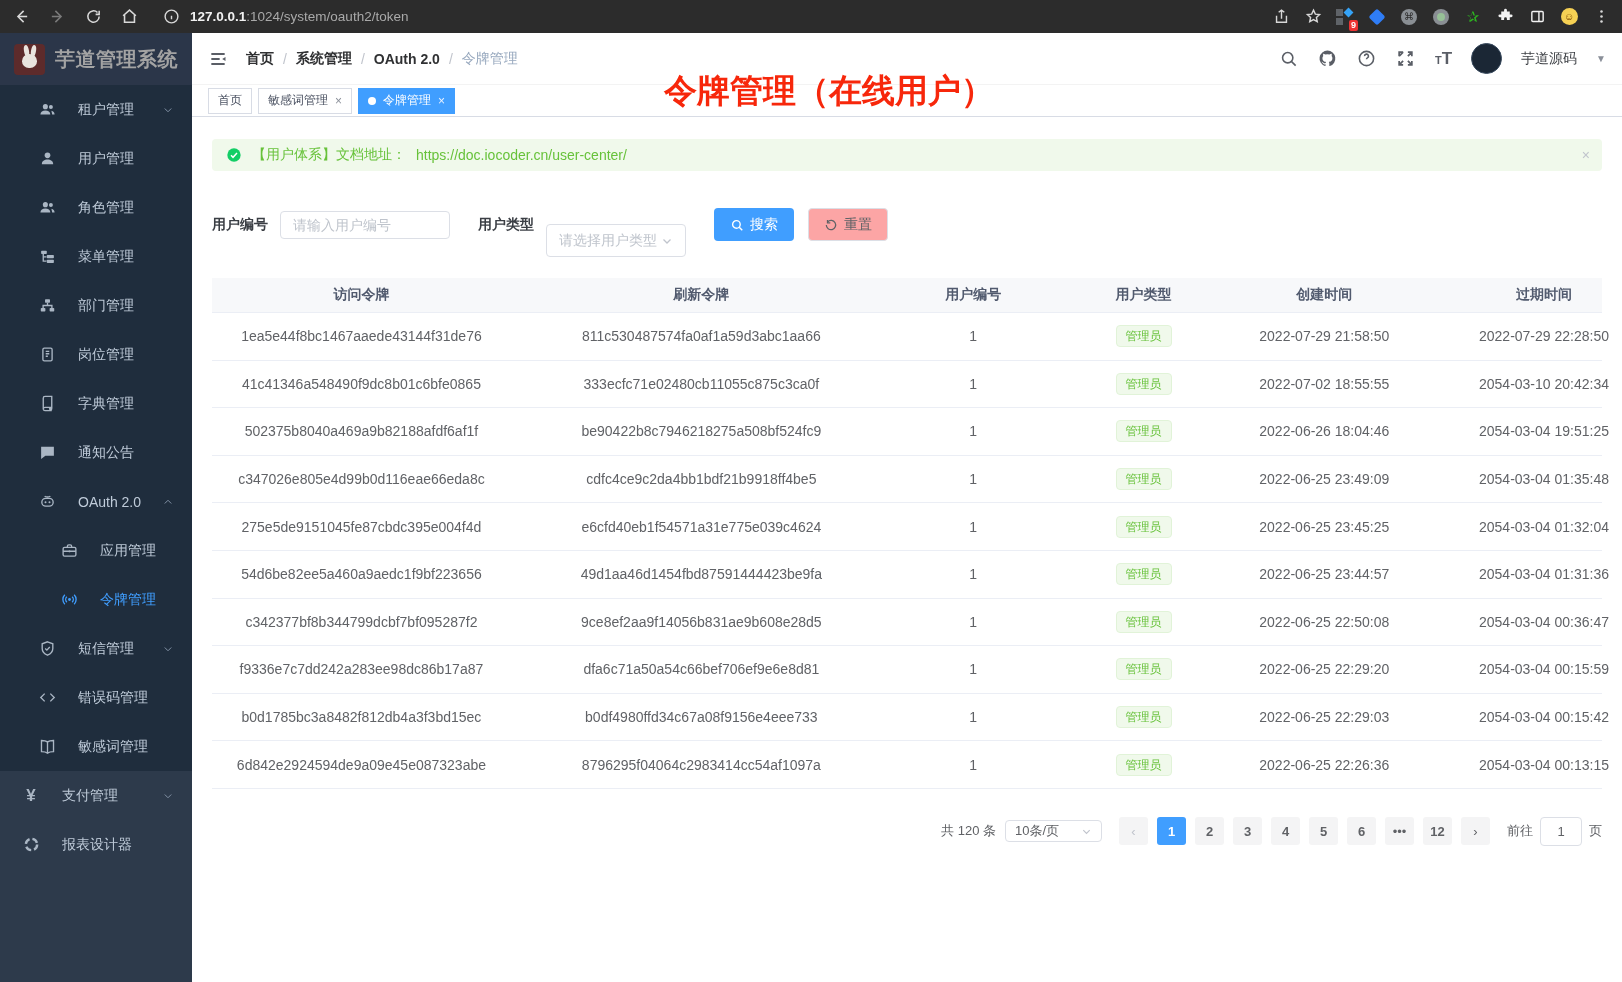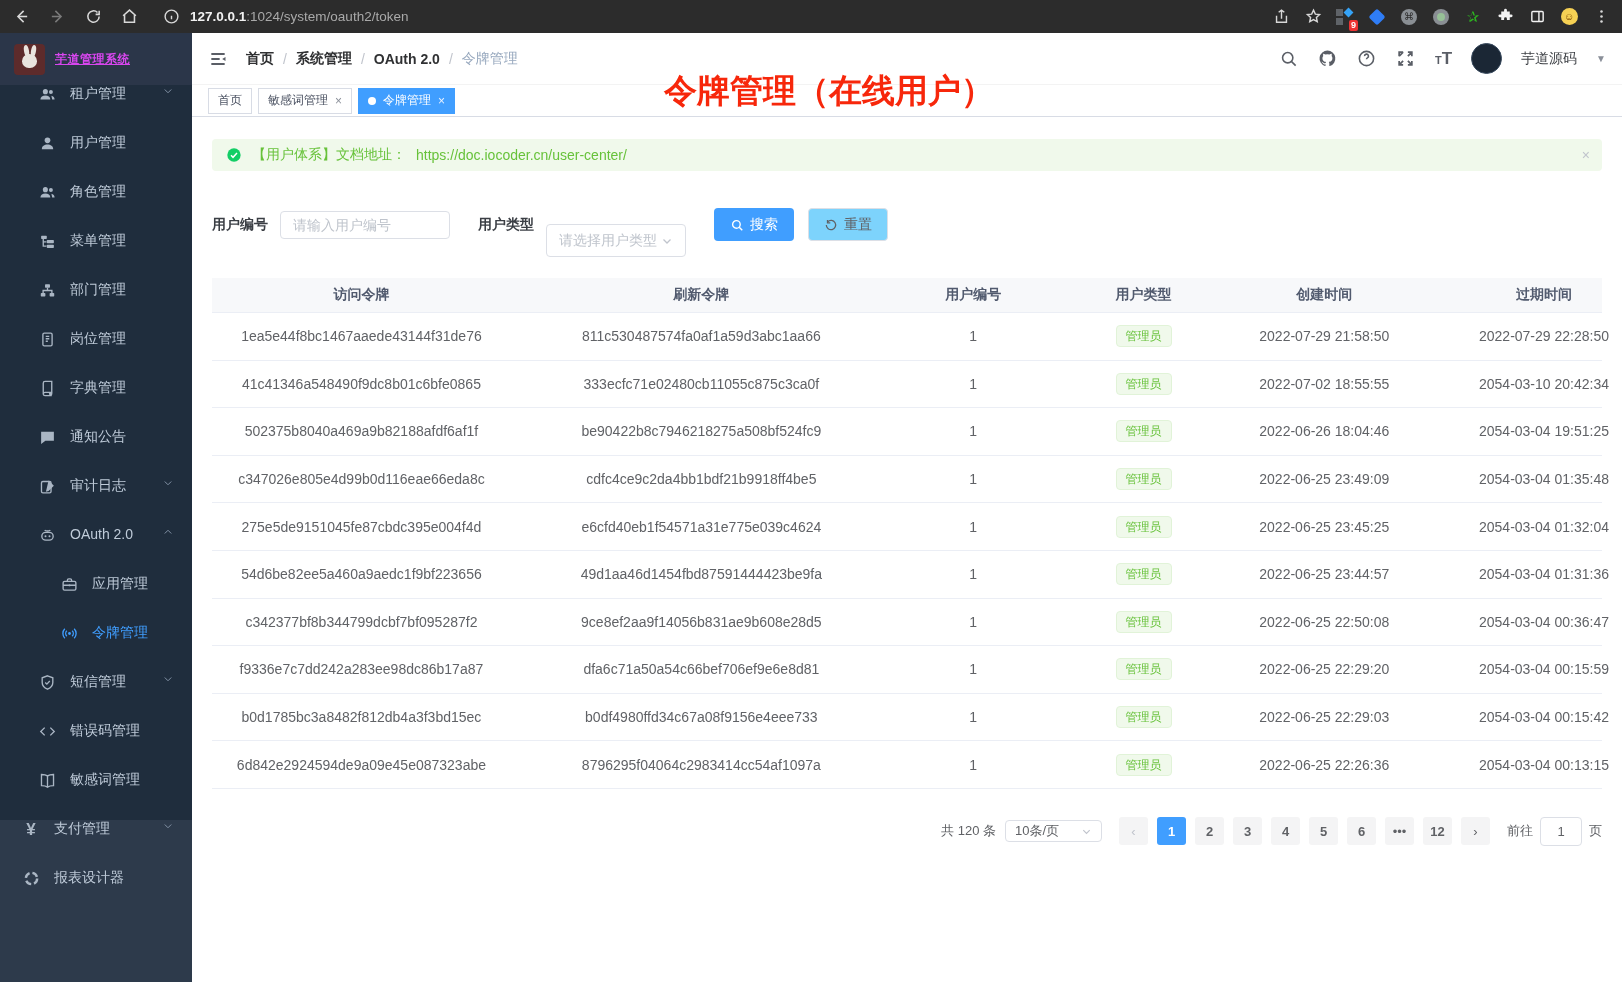--- a/index.html
+++ b/index.html
@@ -30,24 +30,24 @@
 
   
   .app { display:flex; height:949px; }
   .sidebar { width:192px; display:flex; flex-direction:column; background:#2d3a4b; }
   .logo-row { height:52px; background:#2b3649; display:flex; align-items:center; gap:10px; padding:0 14px; flex:0 0 auto; }
   .logo-img { width:31px; height:31px; border-radius:4px; background:#5d2b2b; position:relative; overflow:hidden; flex:0 0 auto; }
   .logo-img .rhead { position:absolute; left:8px; top:10px; width:15px; height:14px; background:#e9e4de; border-radius:50% 50% 46% 46%; }
   .logo-img .rear1,.logo-img .rear2 { position:absolute; width:5px; height:12px; background:#e9e4de; border-radius:45%; top:1px; }
   .logo-img .rear1 { left:10px; transform:rotate(-10deg); }
   .logo-img .rear2 { left:17px; transform:rotate(10deg); }
-  .logo-title { color:#d946ef; font-size:12px; font-weight:700; letter-spacing:.5px; white-space:nowrap;text-decoration:underline; }
+  .logo-title { color:#a3a3a3; font-size:20px; font-weight:700; letter-spacing:.5px; white-space:nowrap; }
   .menu-dark { background:#1f2d3d; }
   .menu-light { background:#2d3a4b; flex:1; }
-  .mi { height:49px; display:flex; align-items:flex-start; gap:14px; color:#bfcbd9; font-size:14px; cursor:pointer; position:relative; }
+  .mi { height:49px; display:flex; align-items:center; gap:22px; color:#bfcbd9; font-size:14px; cursor:pointer; position:relative; }
   .mi .micon { width:18px; height:18px; display:inline-flex; align-items:center; justify-content:center; color:#aab6c4; flex:0 0 auto; }
   .mi .micon svg { width:17px; height:17px; }
   .mi.lv0 { padding-left:22px; }
   .mi.lv1 { padding-left:38px; }
   .mi.lv2 { padding-left:60px; }
   .mi .chev { position:absolute; right:18px; color:#8291a5; display:inline-flex; }
   .mi .chev svg { width:12px; height:12px; }
   .mi.active, .mi.active .micon { color:#409eff; }
   .yen-glyph { font-size:17px; font-weight:700; line-height:1; }
 
@@ -94,21 +94,21 @@
   .finput::placeholder { color:#bfc4cc; }
   .fselect { width:140px; height:33px; border:1px solid #dcdfe6; border-radius:4px; padding:0 12px;
     display:flex; align-items:center; justify-content:space-between; color:#bfc4cc; cursor:pointer;margin-top:32px; }
   .fselect .sv { color:#c0c4cc; display:inline-flex; }
   .fselect .sv svg { width:12px; height:12px; }
   .gap28 { width:28px; } .gap14 { width:14px; }
   .btn { height:33px; border-radius:4px; display:inline-flex; align-items:center; gap:6px;
     padding:0 15px; font-size:14px; cursor:pointer; border:1px solid transparent; }
   .btn svg { width:14px; height:14px; }
   .btn-primary { background:#409eff; color:#fff; }
-  .btn-plain { background:#7dd3fc; color:#606266; border-color:#dcdfe6; }
+  .btn-plain { background:#fca5a5; color:#606266; border-color:#dcdfe6; }
 
   .table { margin-top:21px; width:100%; font-size:14px; color:#606266; }
   .trow { display:grid; grid-template-columns:21.5% 21.8% 11.7% 7.2% 13.2% 12.8% 11.8%;
     align-items:center; border-bottom:1px solid #ebeef5;gap:39px; }
   .trow > div { text-align:center; padding:0 6px; overflow:hidden; white-space:nowrap; }
   .thead { background:#f7f8fa; height:35px; color:#515a6e; font-weight:700; border-bottom:1px solid #ebeef5; }
   .tbody-row { height:47.6px; background:#fff; }
   .badge { display:inline-block; padding:2px 9px; font-size:12px; color:#67c23a; background:#f0f9eb;
     border:1px solid #e1f3d8; border-radius:4px; line-height:16px; }
   .act { color:#4da2f8; cursor:pointer; display:inline-flex; align-items:center; gap:3px; }
@@ -314,34 +314,20 @@
           <span class="micon">
             <svg viewBox="0 0 24 24" fill="none" stroke="currentColor" stroke-width="1.9">
               <path d="M3 4h18v12.5H9l-6 4.5z" fill="currentColor" stroke="none"></path>
             </svg>
           </span>
           <span>通知公告</span>
         </div>
         <div class="mi lv1">
           <span class="micon">
             <svg viewBox="0 0 24 24" fill="none" stroke="currentColor" stroke-width="1.9">
-              <rect x="3.5" y="5" width="13.5" height="16" rx="2"></rect>
-              <path d="M13.5 3.5L21 11l-7.5 7.5-3.8 1 1-3.8z" fill="currentColor" stroke="none"></path>
-            </svg>
-          </span>
-          <span>审计日志</span>
-          <span class="chev">
-            <svg viewBox="0 0 24 24" fill="none" stroke="currentColor" stroke-width="1.9">
-              <path d="M5.5 9l6.5 6.5L18.5 9" stroke-width="2"></path>
-            </svg>
-          </span>
-        </div>
-        <div class="mi lv1">
-          <span class="micon">
-            <svg viewBox="0 0 24 24" fill="none" stroke="currentColor" stroke-width="1.9">
               <rect x="4" y="7.5" width="16" height="11" rx="5.5"></rect>
               <circle cx="9.2" cy="13" r="1.4" fill="currentColor" stroke="none"></circle>
               <circle cx="14.8" cy="13" r="1.4" fill="currentColor" stroke="none"></circle>
               <path d="M8 4.5c1.3 1.6 6.7 1.6 8 0"></path>
             </svg>
           </span>
           <span>OAuth 2.0</span>
           <span class="chev">
             <svg viewBox="0 0 24 24" fill="none" stroke="currentColor" stroke-width="1.9">
               <path d="M5.5 15L12 8.5 18.5 15" stroke-width="2"></path>

